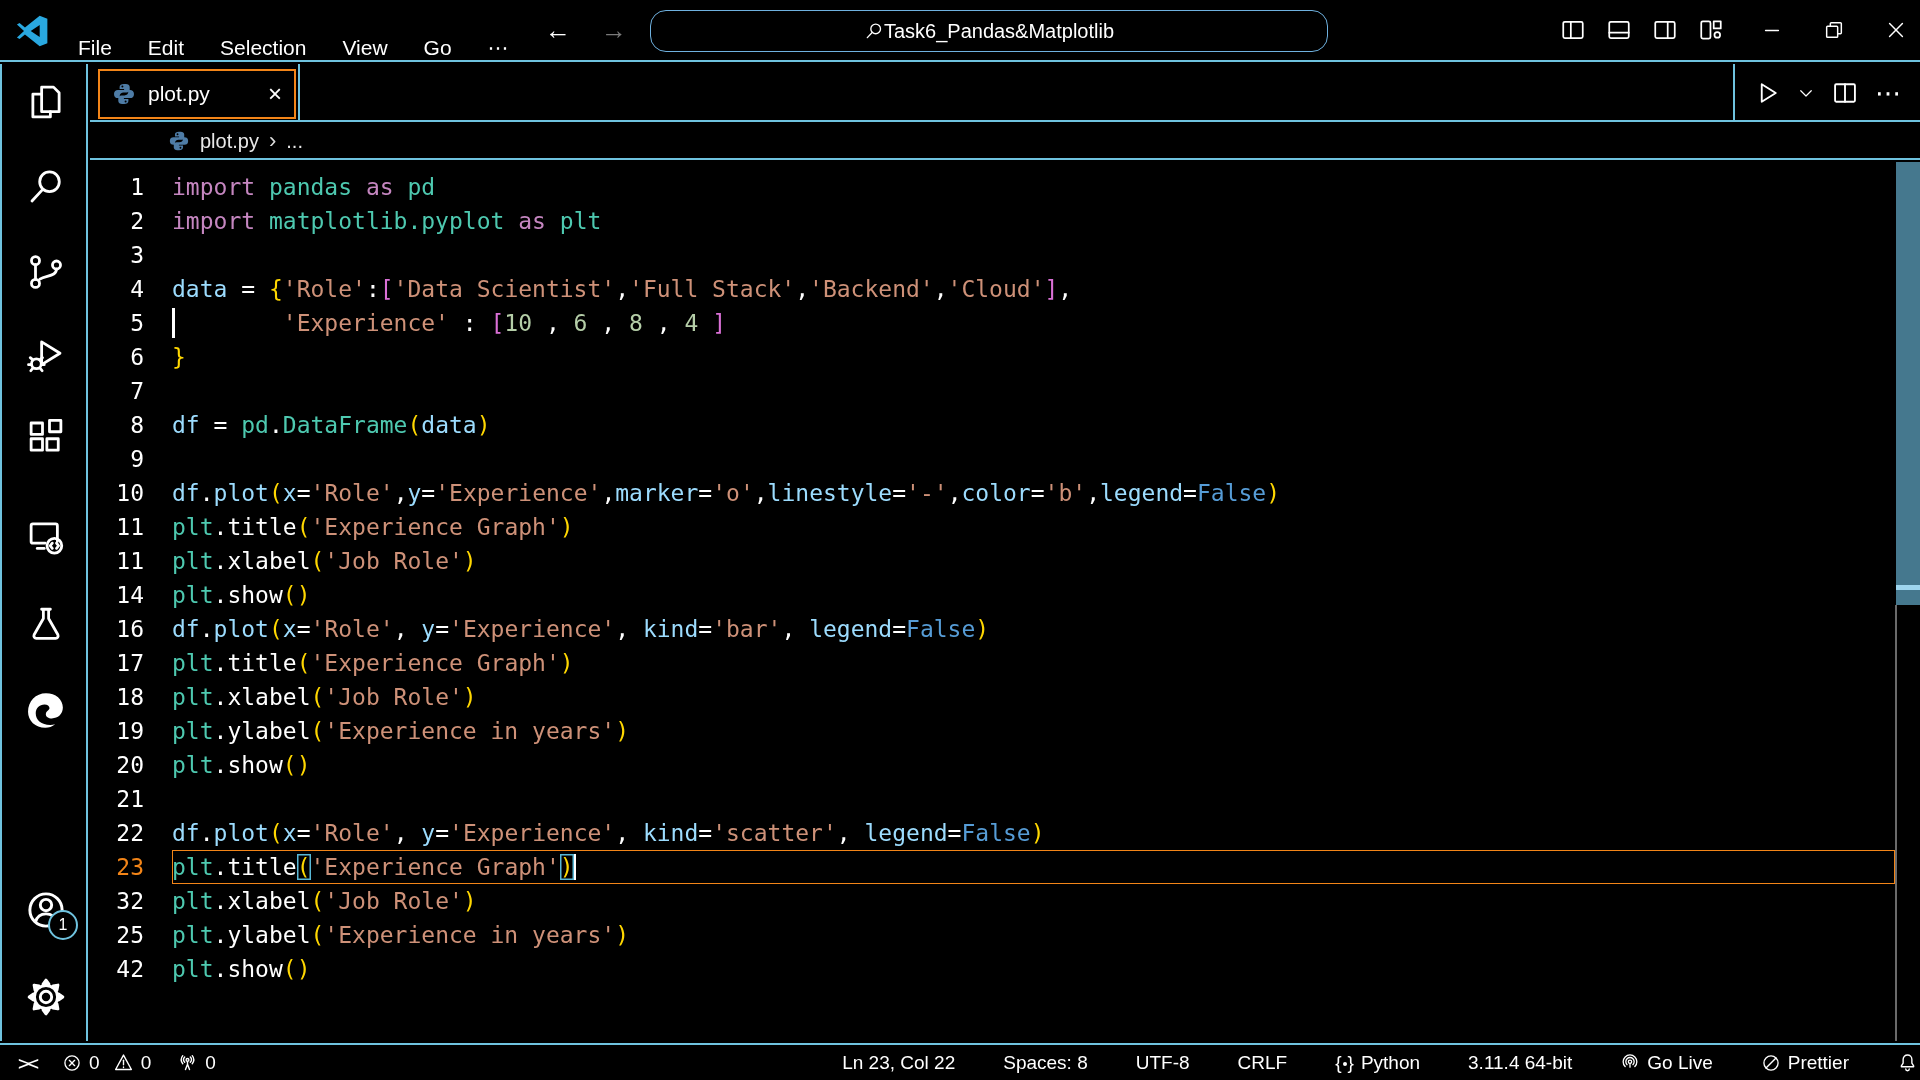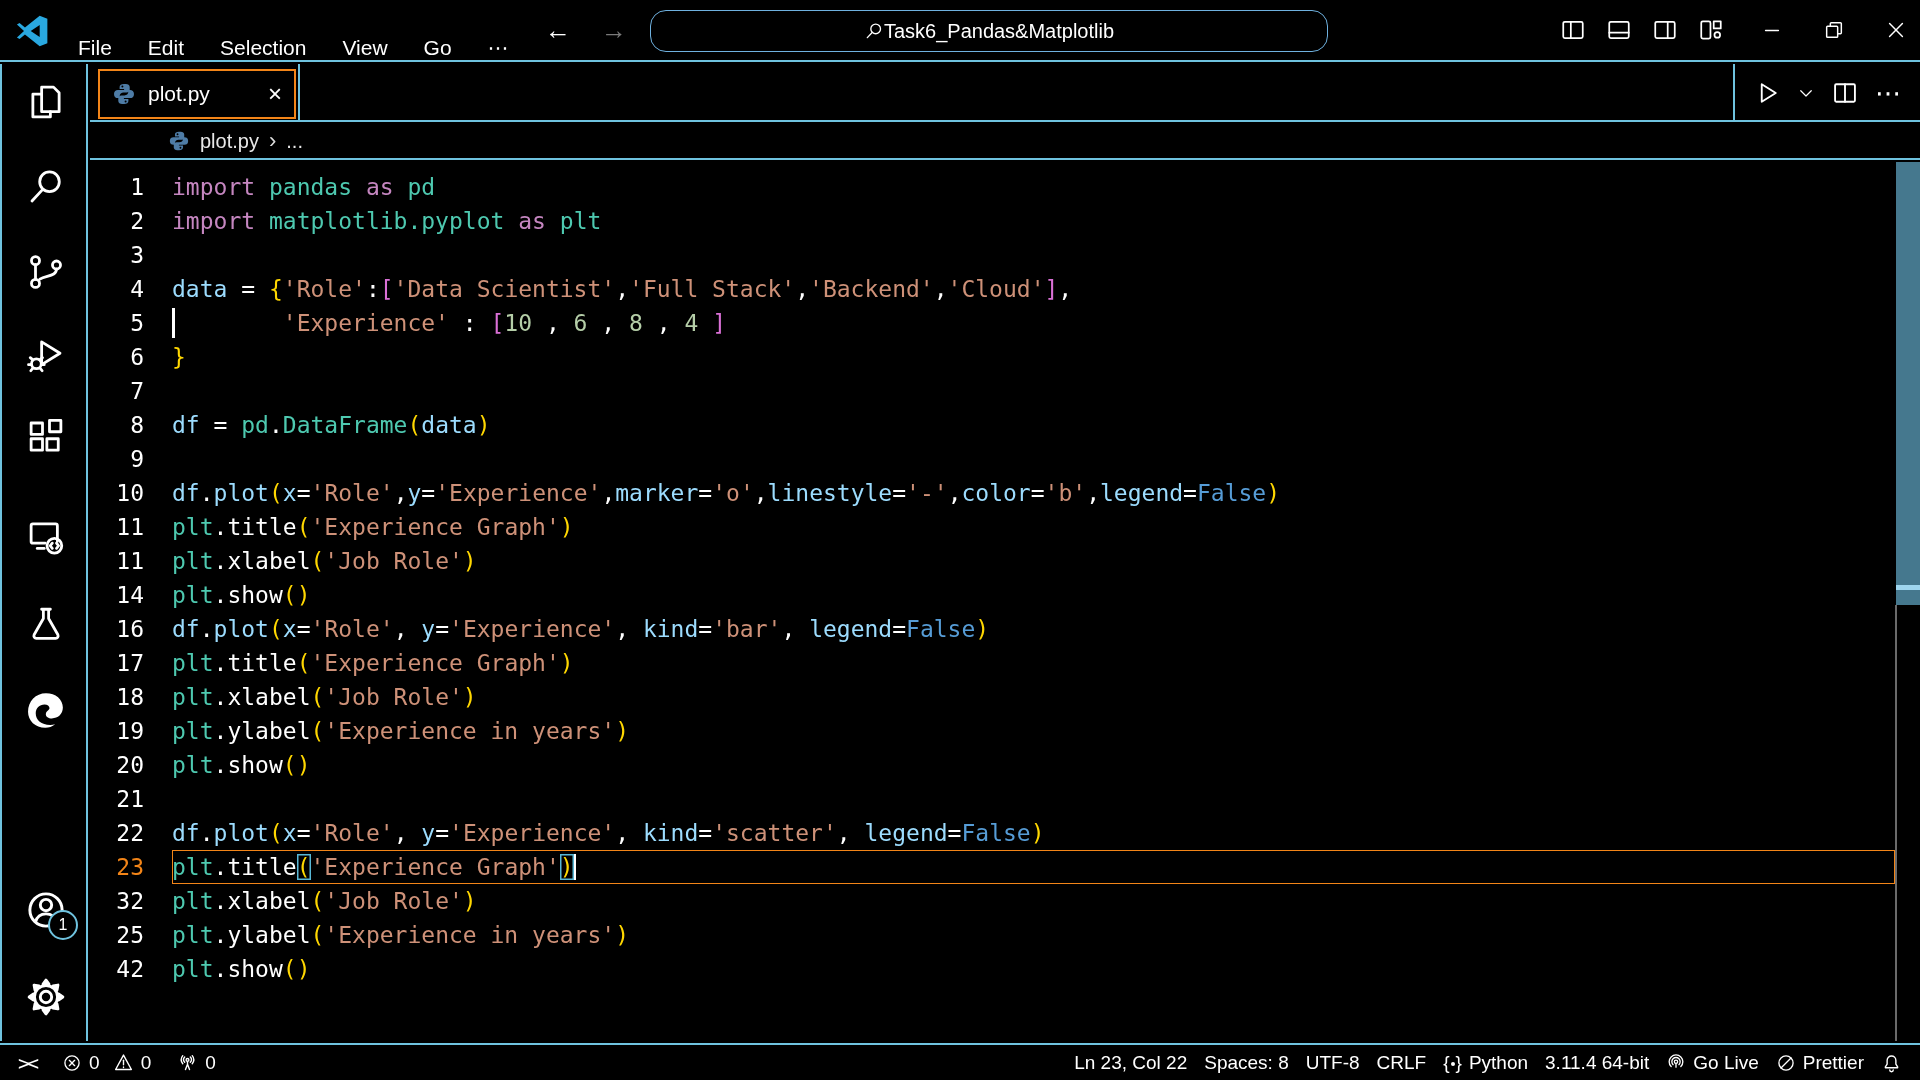--- a/index.html
+++ b/index.html
@@ -70,21 +70,21 @@
 
   .scrollbar{position:absolute;right:0;top:98px;width:25px;height:879px}
   .thumb{position:absolute;left:1px;top:0;width:24px;height:443px;background:var(--thumb)}
   .ovr-marker{position:absolute;left:1px;top:423px;width:24px;height:5px;background:#9ED5EE}
   .track-line{position:absolute;left:0;top:443px;width:1.5px;bottom:0;background:#6a6a6a}
 
   
   .statusbar{position:absolute;left:0;top:1043px;width:1920px;height:37px;background:var(--bg);
     border-top:2px solid var(--border);display:flex;align-items:center;font-size:19px}
   .sb-left{display:flex;align-items:center;gap:26px;padding-left:18px}
-  .sb-right{margin-left:auto;display:flex;align-items:flex-end;gap:17px;padding-right:18px}
+  .sb-right{margin-left:auto;display:flex;align-items:center;gap:48px;padding-right:2px}
   .sb-item{display:flex;align-items:center;gap:7px;cursor:default}
   .remoteglyph{font-family:"DejaVu Sans Mono",monospace;font-size:20px;letter-spacing:-3px}
   .bracedot{display:inline-block;width:4px;height:4px;border-radius:50%;background:#fff;margin:10px 1px 0 1px}
 </style>
 </head>
 <body>
 
 <div class="titlebar">
   <svg class="vslogo" viewBox="0 0 100 100">
     <path fill="#29A8E0" fill-rule="evenodd" d="M74 2 98 12v76L74 98 28 61 11 75 3 70l22-20L3 30l8-5 17 14L74 2zM74 31 46 50l28 19V31z"></path>

